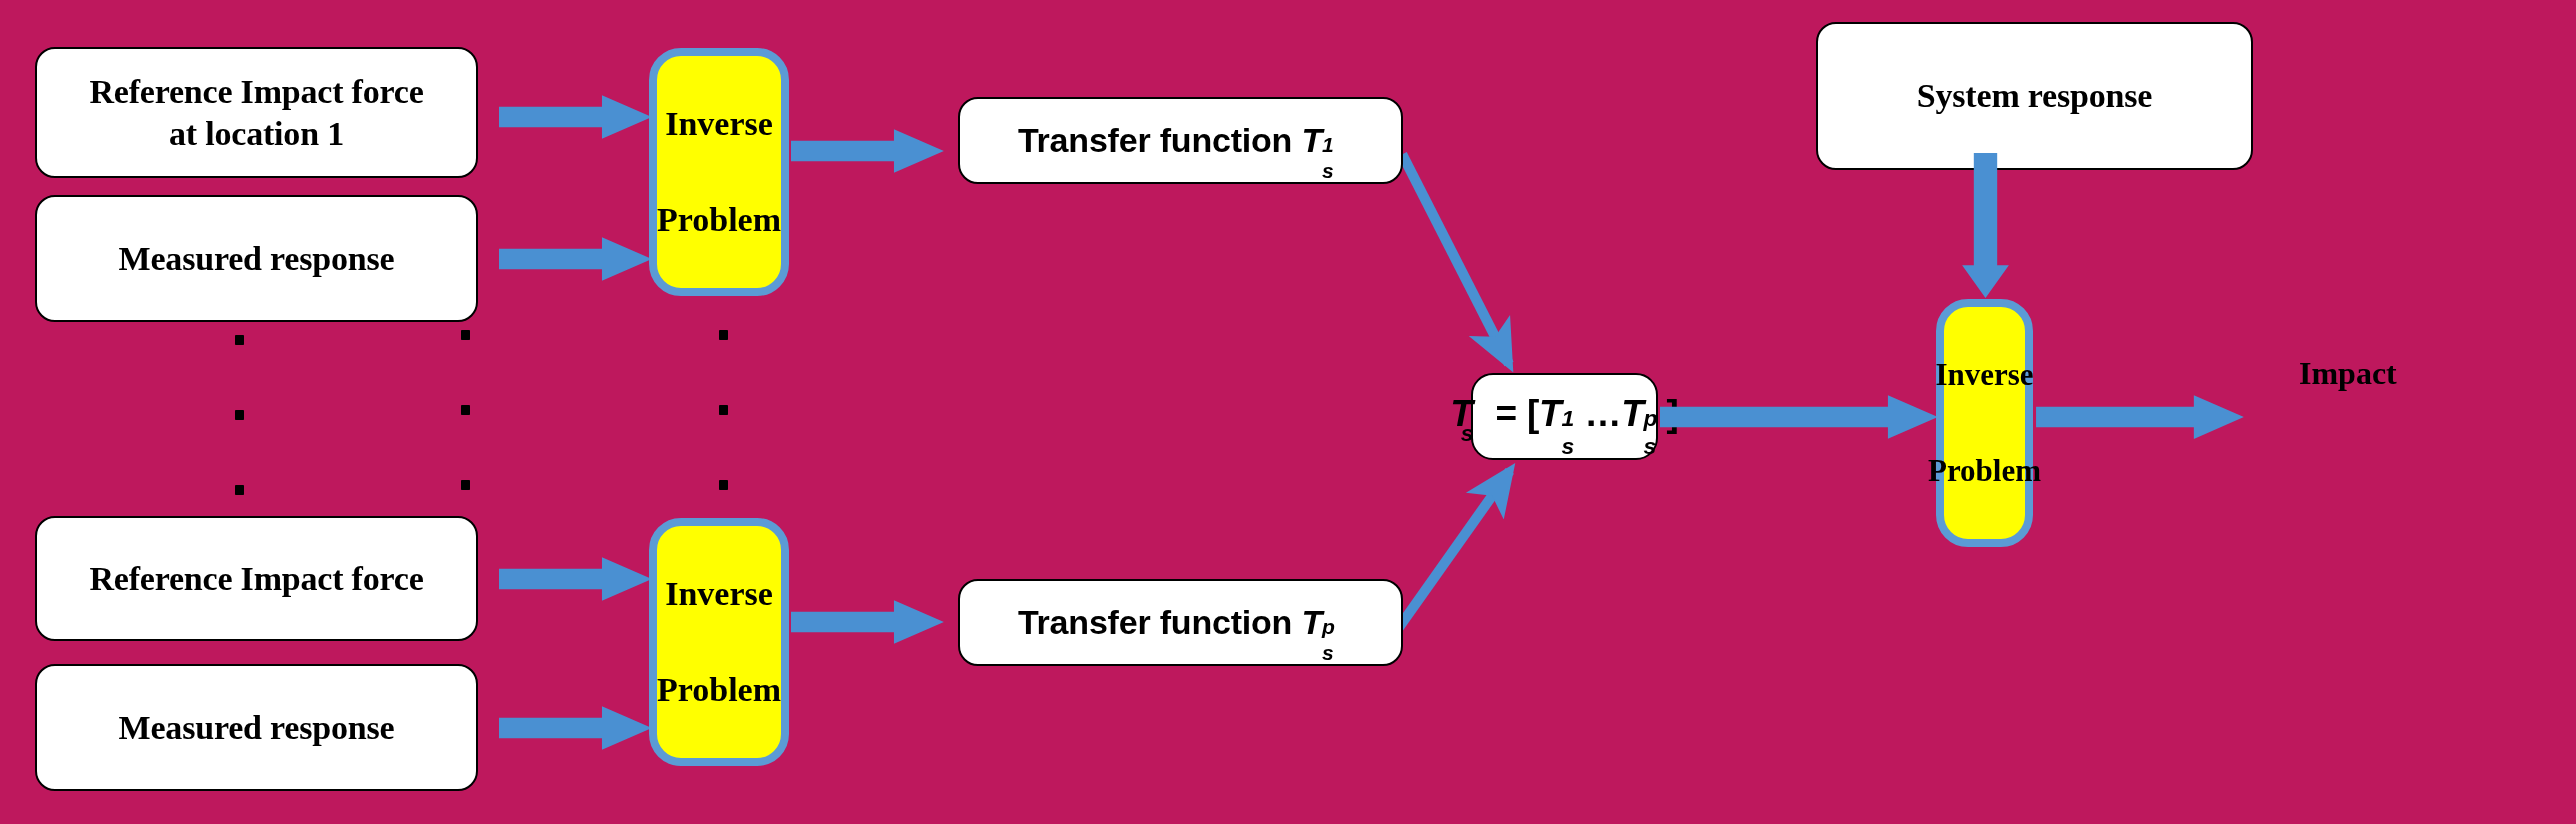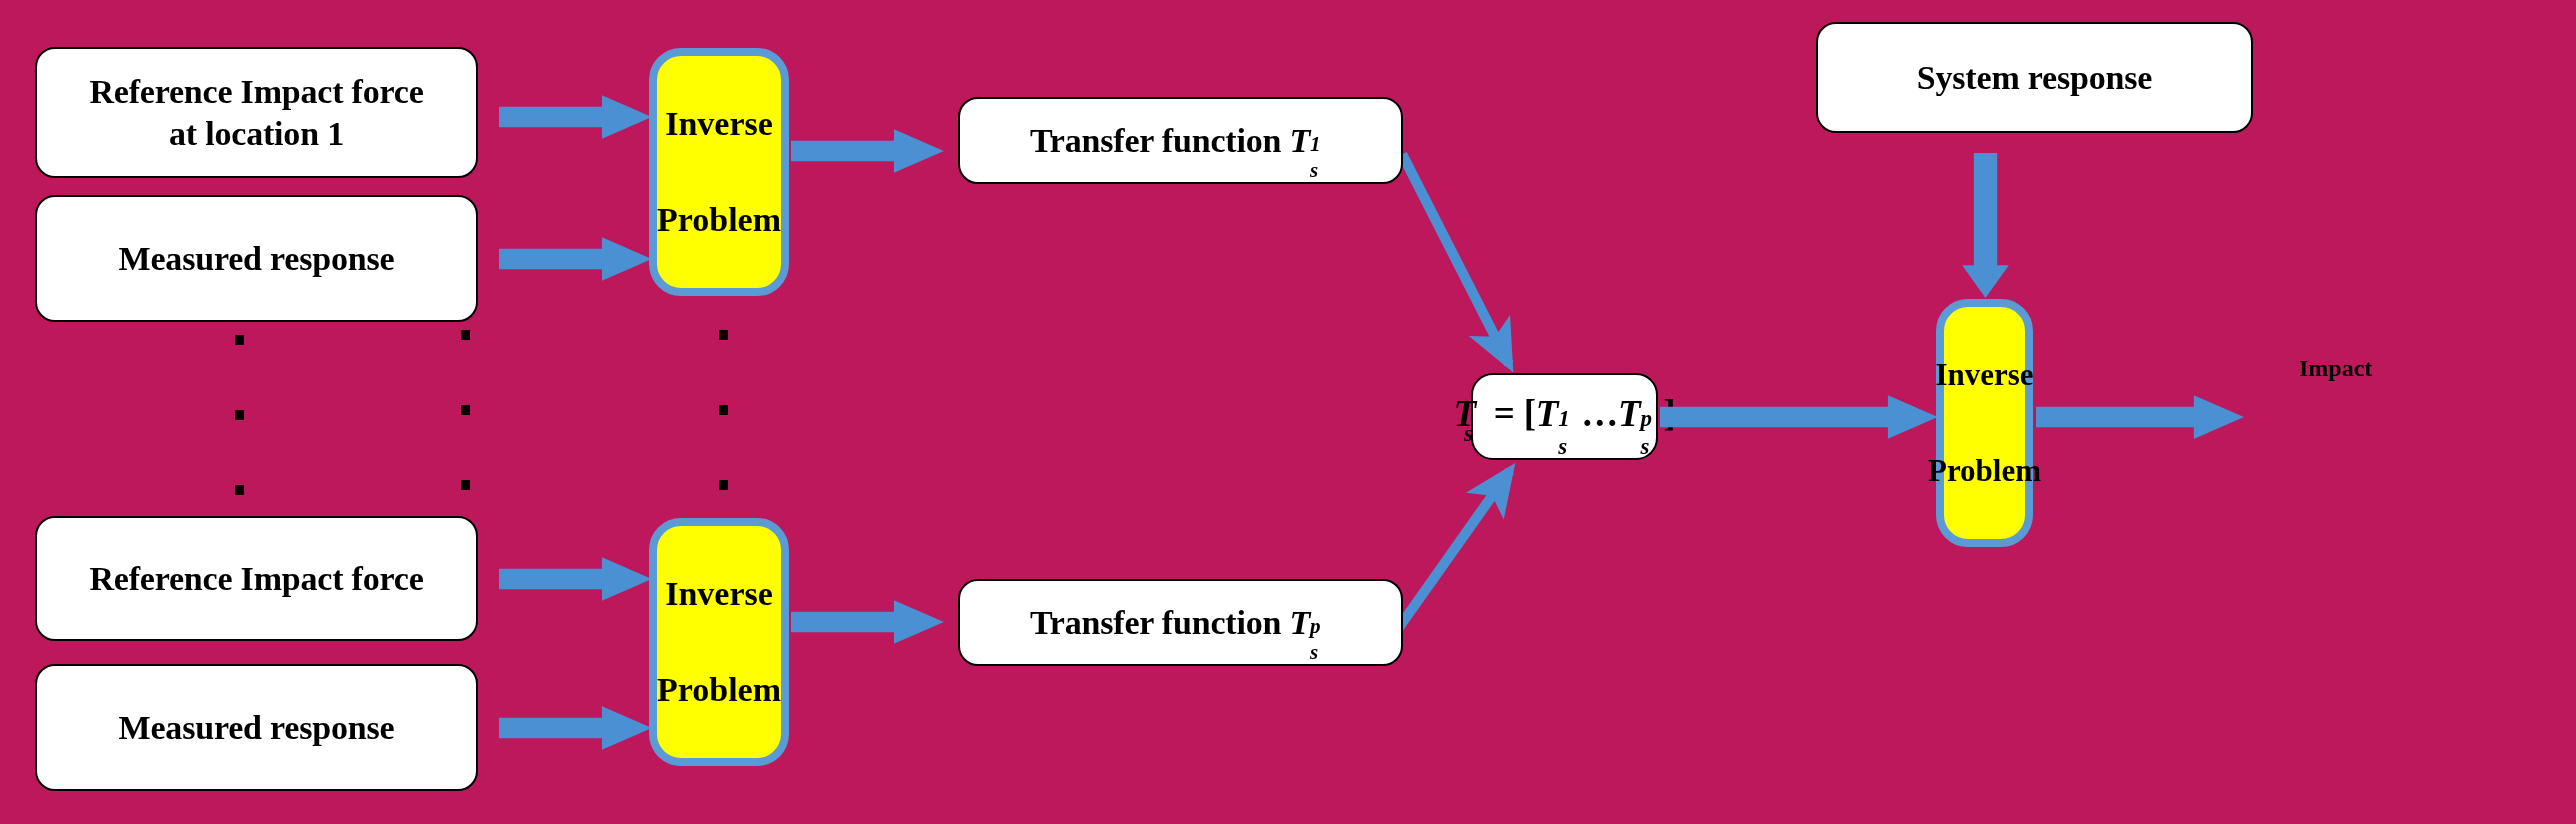--- a/index.html
+++ b/index.html
@@ -55,36 +55,36 @@
     line-height: 1.1;
     padding: 20px 3.1px;
   }
   .ybox span { display: block; white-space: nowrap; }
 
   
   .plaintext {
     position: absolute;
     color: #000000;
     font-weight: bold;
-    font-size: 24px;
+    font-size: 32px;
     line-height: 1.28;
     text-align: left;
   }
   .plaintext span { display: block; white-space: nowrap; }
 
   
   .barrow {
     position: absolute;
     display: block;
   }
   .barrow svg { display: block; }
 
   
   .math {
-    font-family: Liberation Serif, serif;
+    font-family: Liberation Sans, sans-serif;
     font-style: italic;
     font-weight: bold;
     white-space: nowrap;
   }
   .math .base { position: relative; display: inline-block; }
   .math sup {
     font-size: 0.62em;
     position: relative;
     top: -0.62em;
     left: 0.8px;
@@ -266,21 +266,21 @@
       <span class="base">T</span><sub>s</sub><span style="font-style:normal;"> = </span><span style="font-style:normal;">[</span><span class="base">T</span><span class="supsub"><sup>1</sup><sub>s</sub></span><span style="font-style:normal;">…</span><span class="base">T</span><span class="supsub"><sup>p</sup><sub>s</sub></span><span style="font-style:normal;">]</span>
     </span>
   </div>
 
   <div class="barrow" style="left:1660px; top:392px; width:281px; height:50px;">
     <svg width="281" height="50" viewBox="0 0 360 64" xmlns="http://www.w3.org/2000/svg">
       <path d="M0 19 L292 19 L292 4 L356 32 L292 60 L292 45 L0 45 Z" fill="#4A90D2"></path>
     </svg>
   </div>
 
-  <div class="rbox" style="left:1816px; top:22px; width:437px; height:111px;">
+  <div class="rbox" style="left:1816px; top:22px; width:437px; height:148px;">
     <span class="txt">
       <span class="l1">System response</span>
     </span>
   </div>
 
   <div class="barrow" style="left:1959px; top:153px; width:53px; height:148px;">
     <svg width="53" height="148" viewBox="0 0 68 190" xmlns="http://www.w3.org/2000/svg">
       <path d="M19 0 L49 0 L49 144 L64 144 L34 186 L4 144 L19 144 Z" fill="#4A90D2"></path>
     </svg>
   </div>

